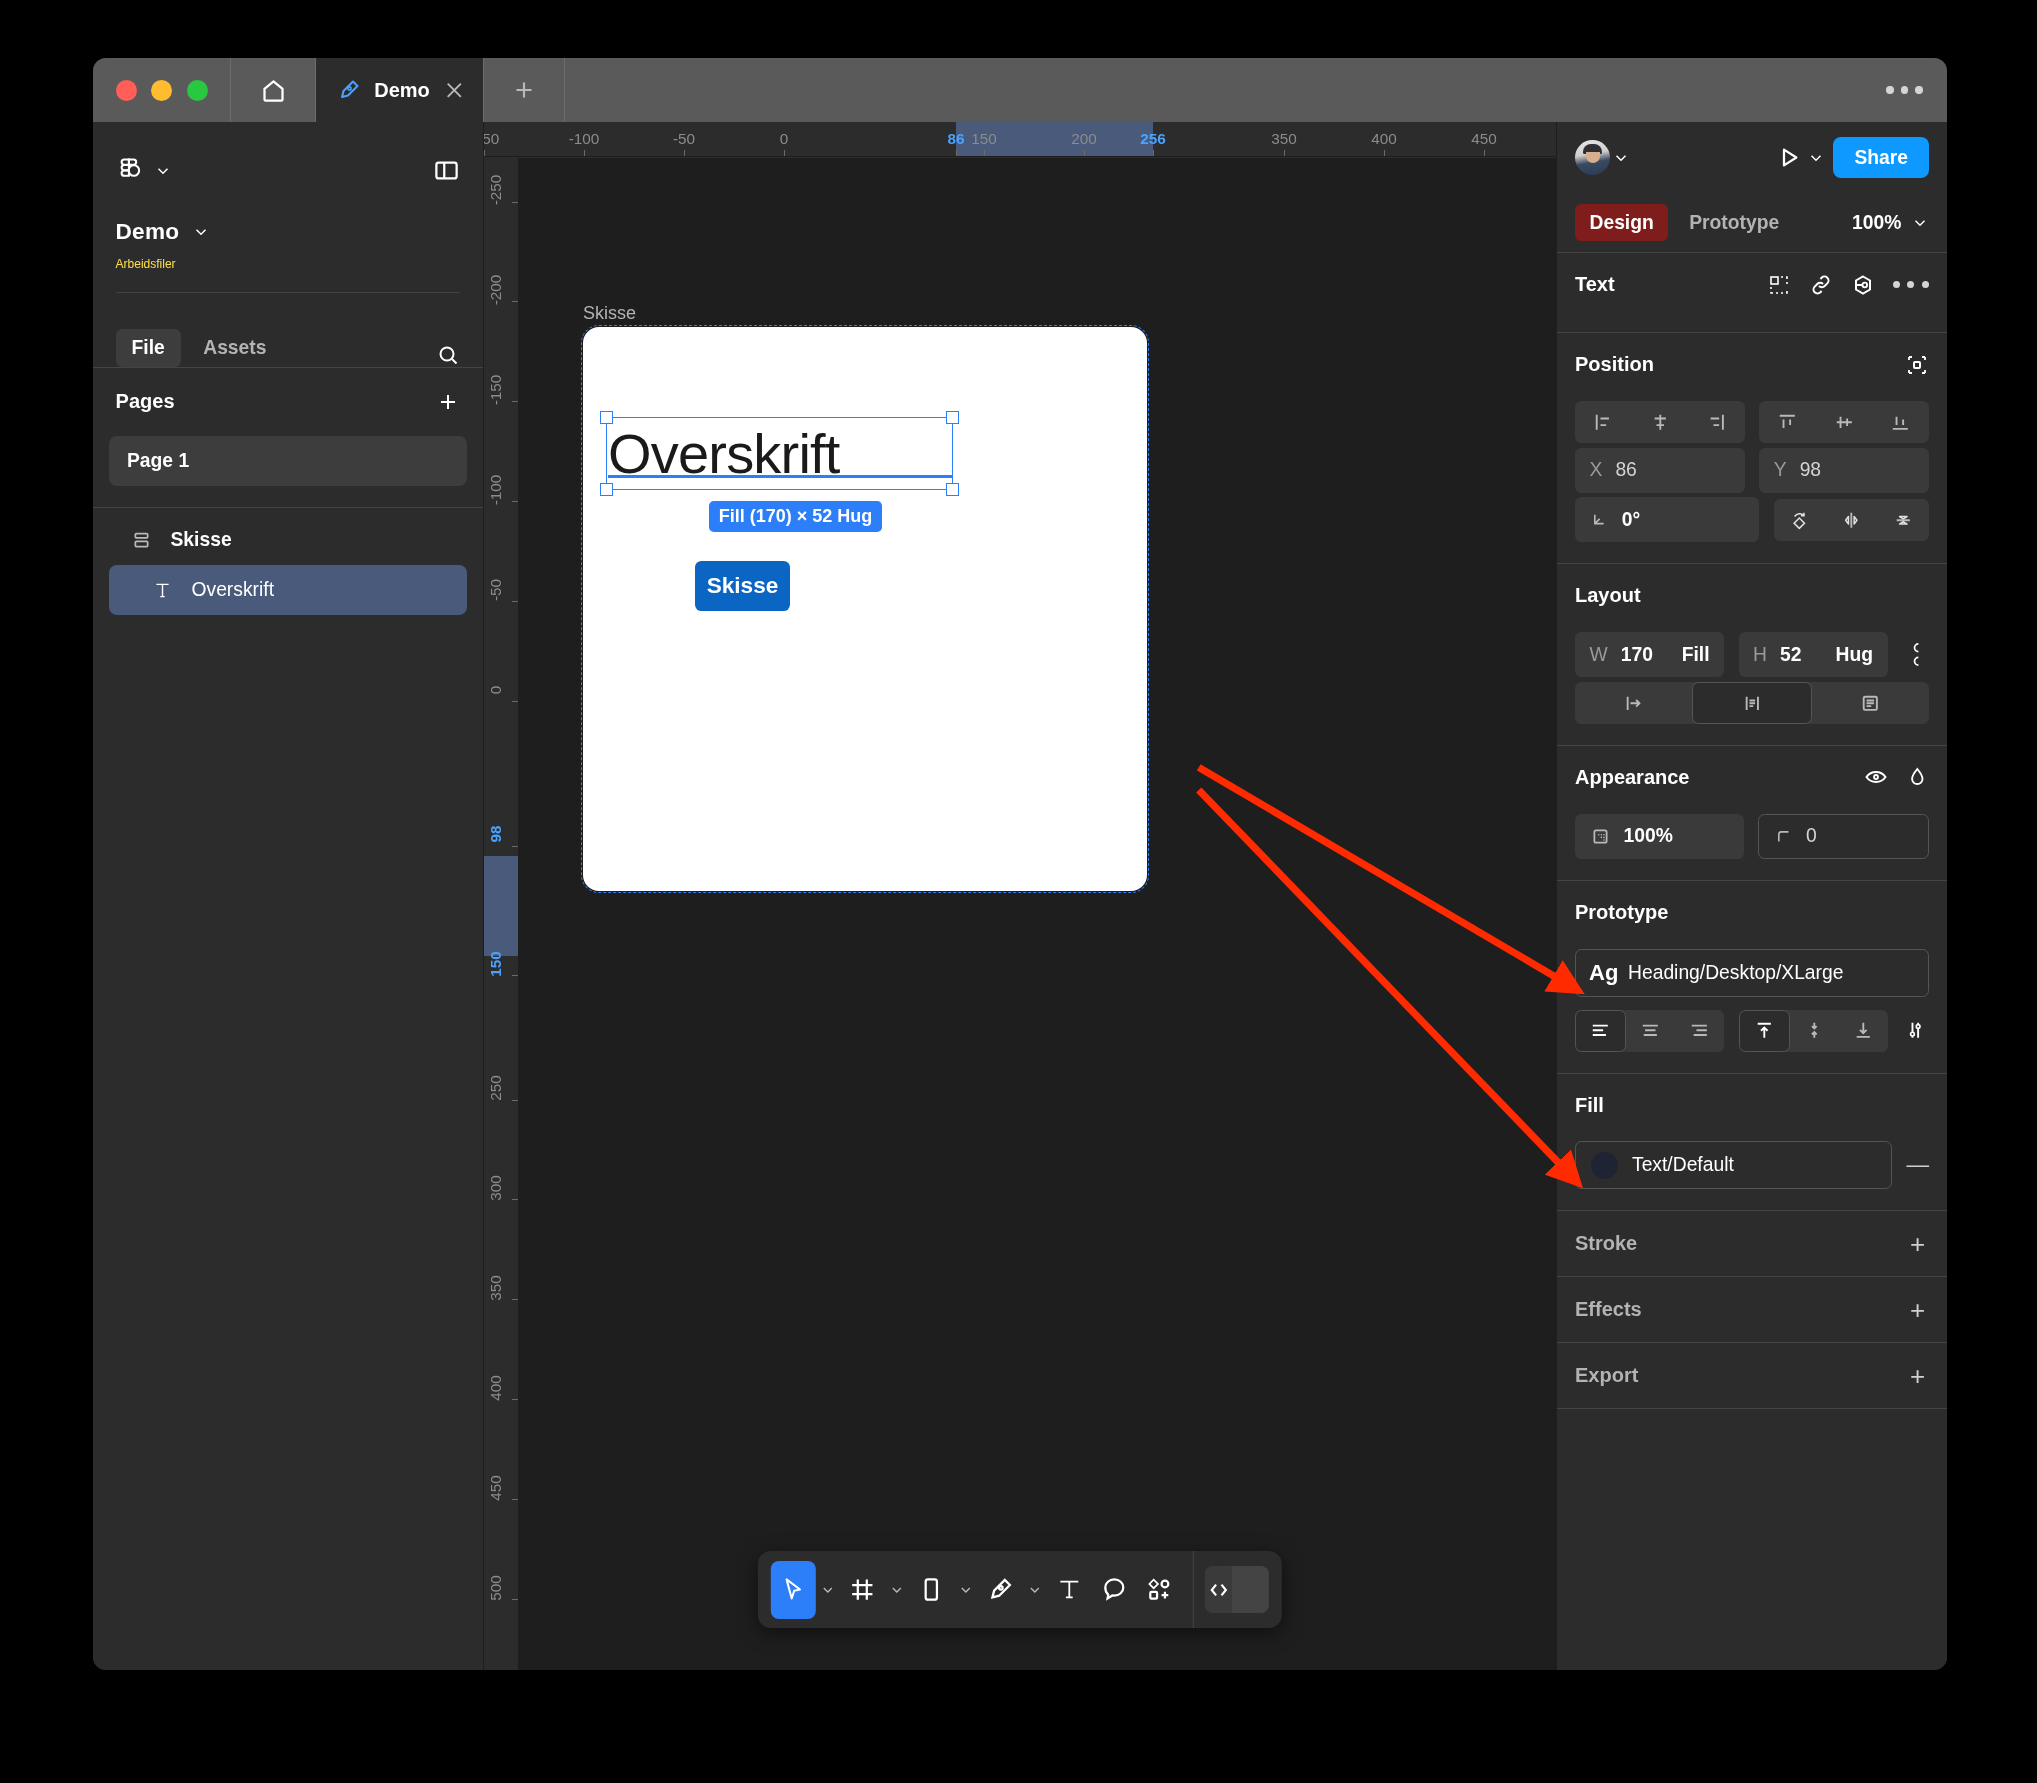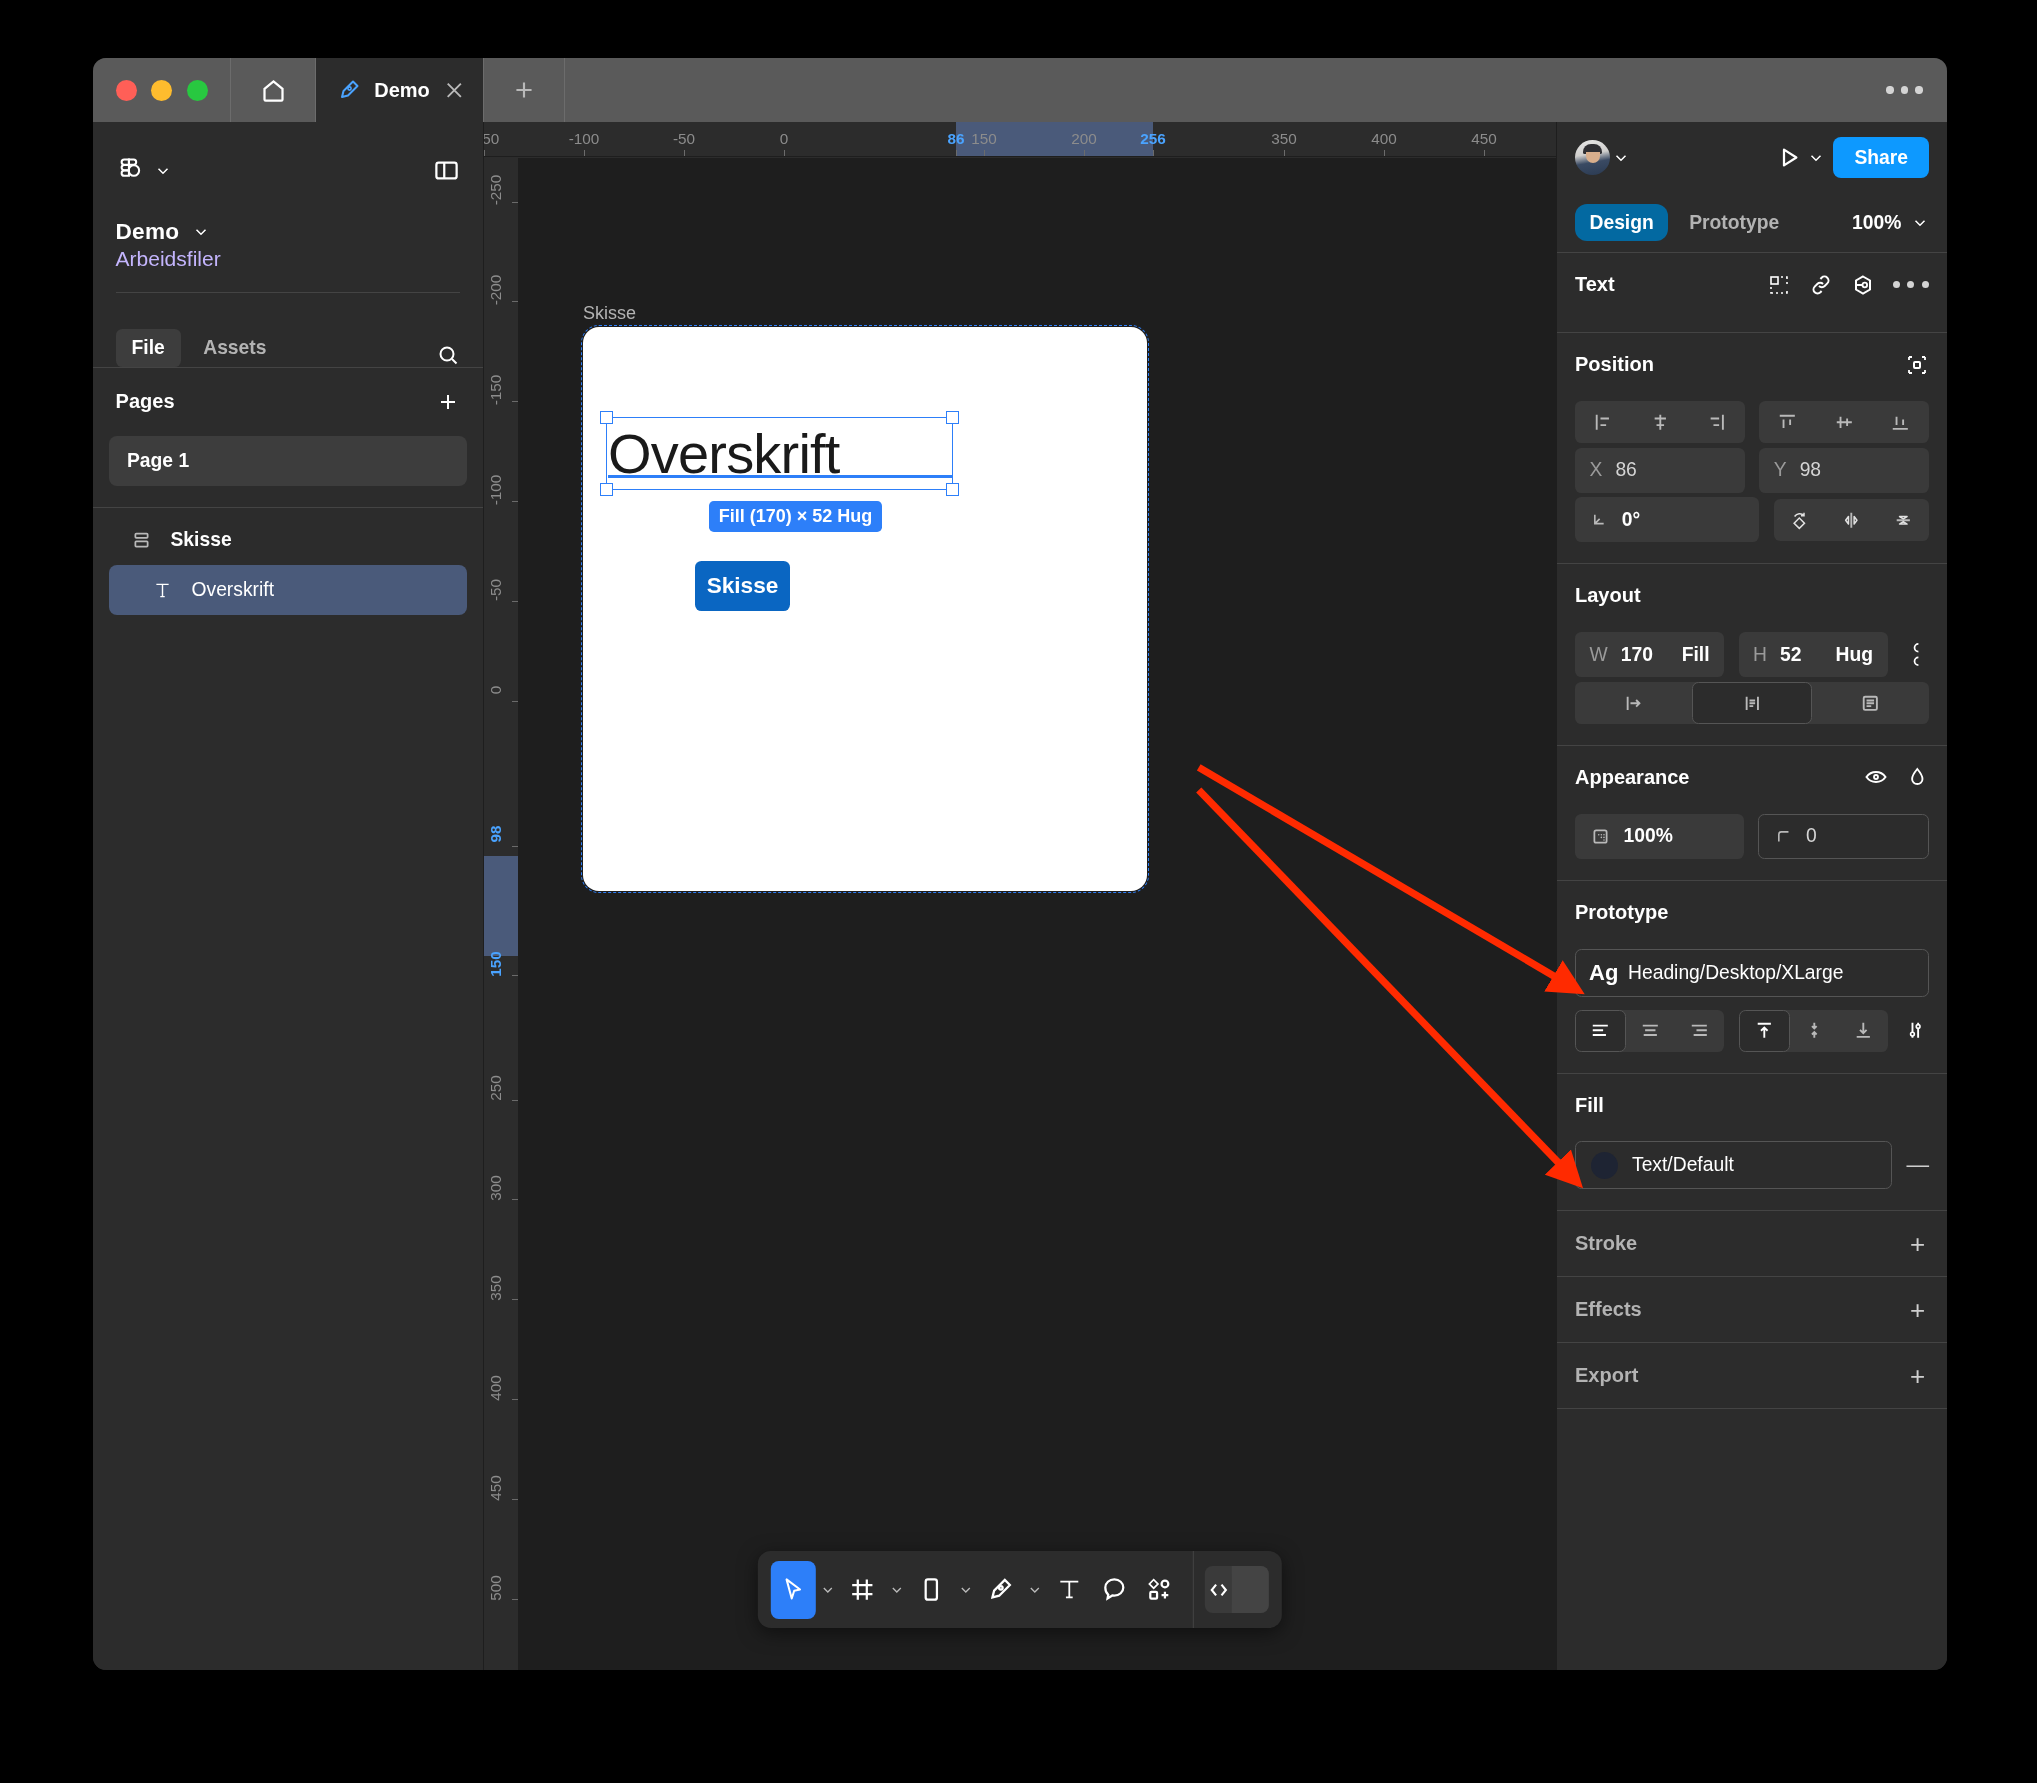--- a/index.html
+++ b/index.html
@@ -54,21 +54,21 @@
     border-right: 0.8px solid #1e1e1e;
   }
   .lp-top {
     height: 97px; display: flex; align-items: center;
     justify-content: space-between; padding: 0 22.6px;
   }
   .figma-mark { display: flex; align-items: center; gap: 11.3px; }
   .lp-file { padding: 0 22.6px; }
   .file-row { display: flex; align-items: center; gap: 13px; }
   .file-name { color: #fff; font-size: 22.6px; font-weight: bold; letter-spacing: 0.2px; }
-  .file-sub { color: #c4b5fd; font-size: 21px; margin-top: 2px; }
+  .file-sub { color: #fde047; font-size: 12px; margin-top: 12px; }
   .lp-divider { height: 0.8px; background: #444444; margin-top: 21px; }
 
   .tabs-row {
     height: 74px; display: flex; align-items: flex-end;
     padding: 0 22.6px; gap: 6.4px;
   }
   .seg-tab {
     padding: 8px 16px; border-radius: 6.4px;
     color: #b3b3b3; font-size: 19.3px; font-weight: bold;
   }
@@ -238,21 +238,21 @@
   }
   .rp-tabs {
     height: 60px; display: flex; align-items: center;
     padding: 0 18px; gap: 6.4px;
     border-bottom: 0.8px solid #444444;
   }
   .rp-tab {
     padding: 7.3px 14.5px; border-radius: 6.4px;
     font-size: 19.3px; color: #b3b3b3; font-weight: bold;
   }
-  .rp-tab.active { background: #0369a1; color: #ffffff; border-radius: 12px; }
+  .rp-tab.active { background: #7f1d1d; color: #ffffff; }
   .zoom-ctl { margin-left: auto; display: flex; align-items: center; gap: 9.7px; color: #ffffff; font-size: 19.3px; font-weight: bold; }
 
   .rp-sec { border-bottom: 0.8px solid #444444; padding: 0 18px 21px 18px; }
   .rp-sec-head {
     height: 63px; display: flex; align-items: center;
     justify-content: space-between;
   }
   .rp-sec-title { color: #ffffff; font-size: 20px; font-weight: bold; }
   .rp-sec-title.muted { color: #b3b3b3; }
   .rp-sec-icons { display: flex; align-items: center; gap: 18px; }

